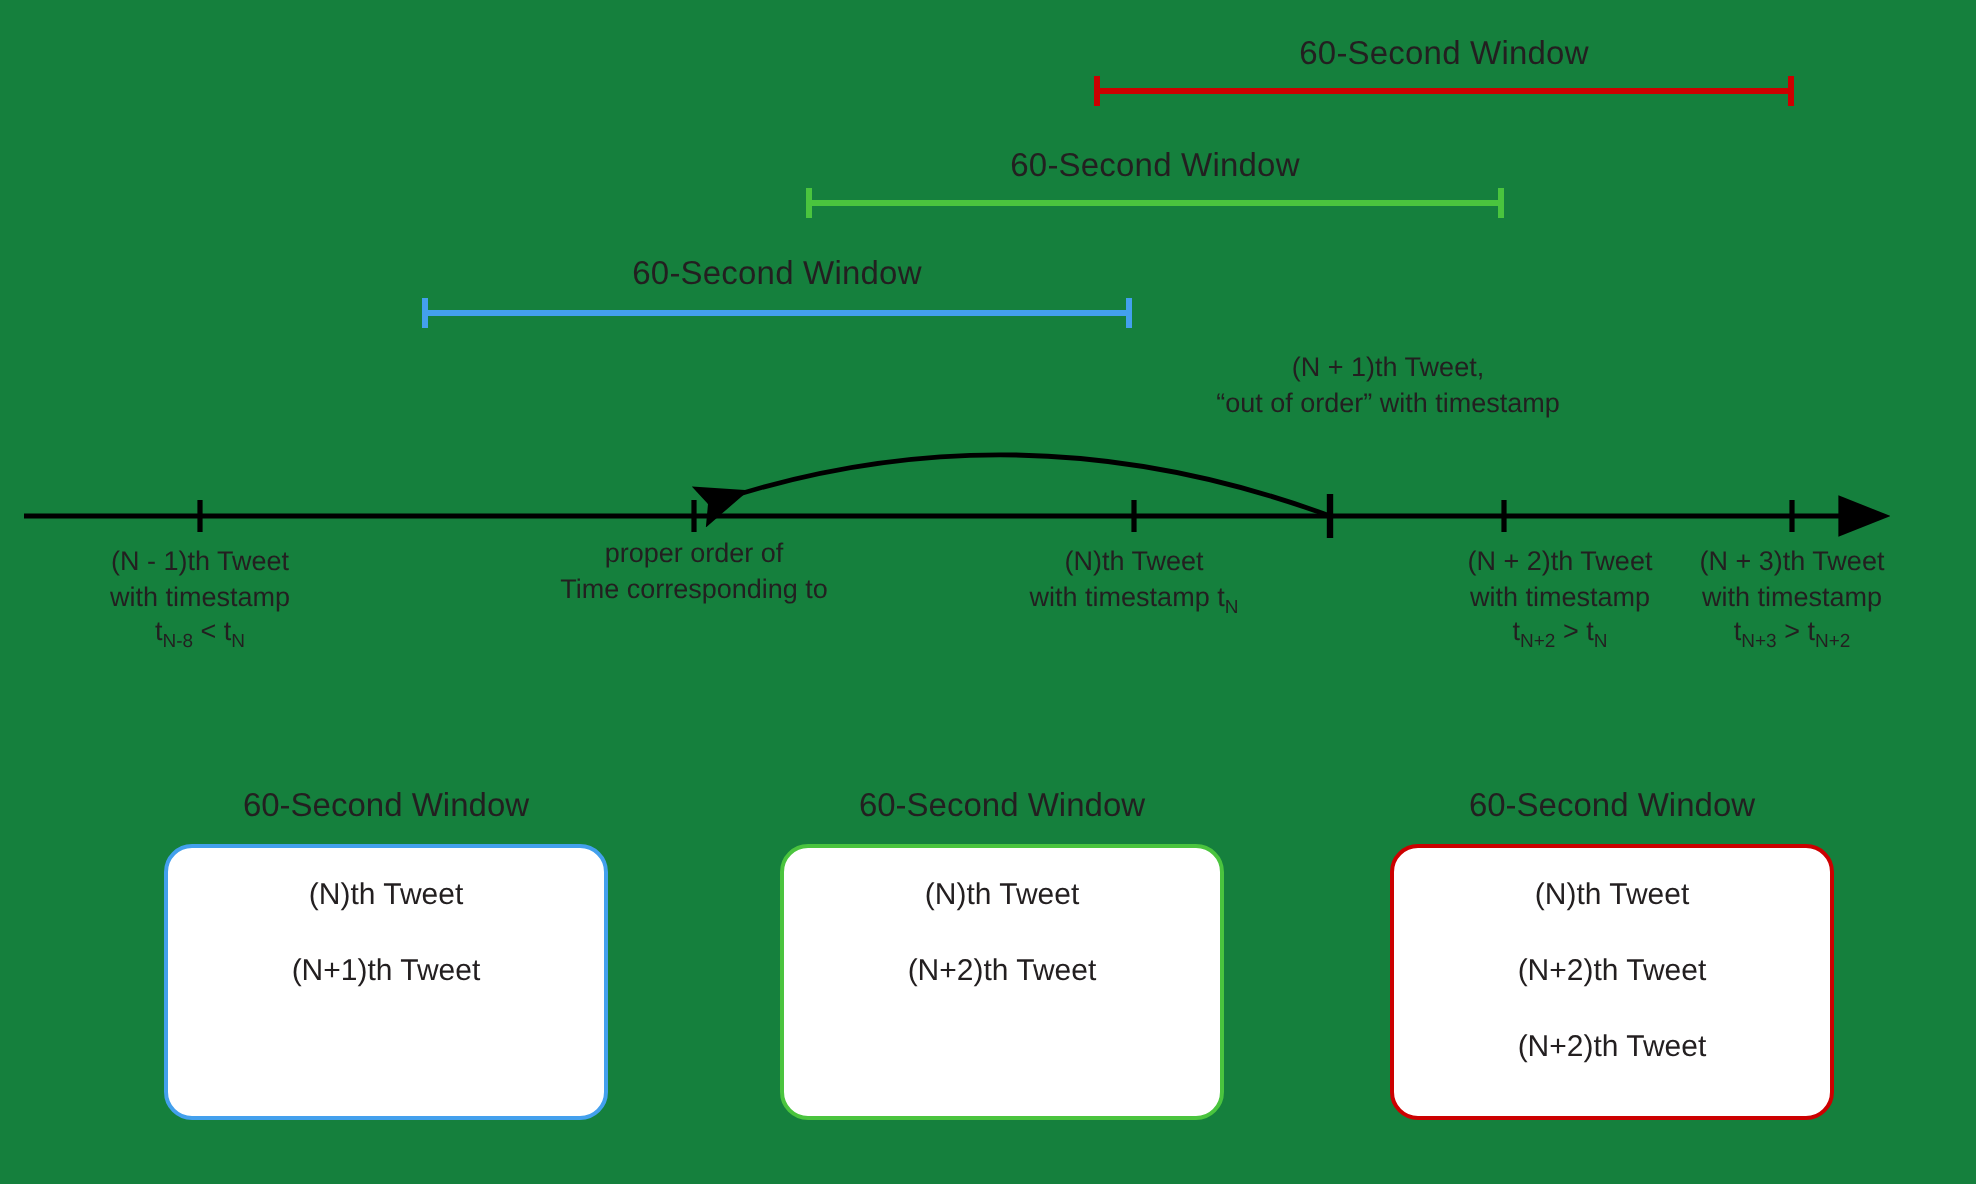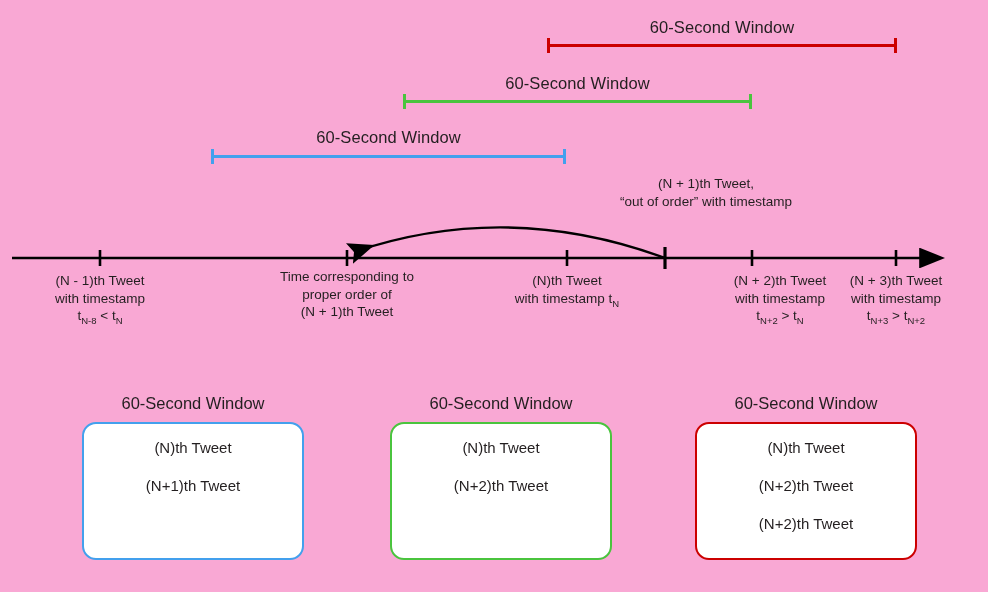--- a/index.html
+++ b/index.html
@@ -8,21 +8,21 @@
     background: #ffffff;
   }
   body {
     font-family: "Liberation Sans", sans-serif;
     color: #231f20;
   }
   #canvas {
     position: relative;
     width: 988px;
     height: 592px;
-    background: #f9a8d4;
+    background: #15803d;
     overflow: hidden;
   }
 
   
   .range-label {
     position: absolute;
     font-size: 16.5px;
     color: #231f20;
     text-align: center;
     white-space: nowrap;
@@ -154,42 +154,41 @@
       </g>
   </svg>
 
   <div id="axis-labels">
       <div class="axis-label" style="left: -20px; width: 240px; top: 272px;">
         <div>(N - 1)th Tweet</div>
         <div>with timestamp</div>
         <div>t<sub>N-8</sub> &lt; t<sub>N</sub></div>
       </div>
       <div class="axis-label" style="left: 227px; width: 240px; top: 268px;">
+        <div>proper order of</div>
         <div>Time corresponding to</div>
-        <div>proper order of</div>
-        <div>(N + 1)th Tweet</div>
       </div>
       <div class="axis-label" style="left: 447px; width: 240px; top: 272px;">
         <div>(N)th Tweet</div>
         <div>with timestamp t<sub>N</sub></div>
       </div>
       <div class="axis-label" style="left: 660px; width: 240px; top: 272px;">
         <div>(N + 2)th Tweet</div>
         <div>with timestamp</div>
         <div>t<sub>N+2</sub> &gt; t<sub>N</sub></div>
       </div>
       <div class="axis-label" style="left: 776px; width: 240px; top: 272px;">
         <div>(N + 3)th Tweet</div>
         <div>with timestamp</div>
         <div>t<sub>N+3</sub> &gt; t<sub>N+2</sub></div>
       </div>
     </div>
 
   <div id="callout-holder">
-      <div class="callout" style="left: 556px; width: 300px; top: 175px;">
+      <div class="callout" style="left: 544px; width: 300px; top: 175px;">
         <div>(N + 1)th Tweet,</div>
         <div>“out of order” with timestamp</div>
       </div>
     </div>
 
   <div id="window-boxes">
       <div class="box-group" style="left: 82px; top: 394px; width: 222px; height: 175px;">
         <div class="box-title">60-Second Window</div>
         <div class="box" style="border-color: rgb(67, 160, 237);">
           <div class="box-items">

